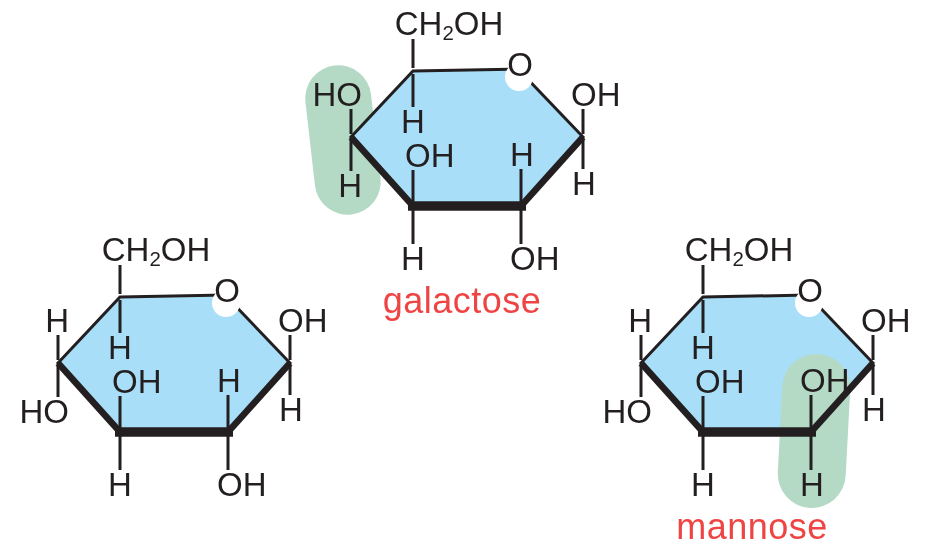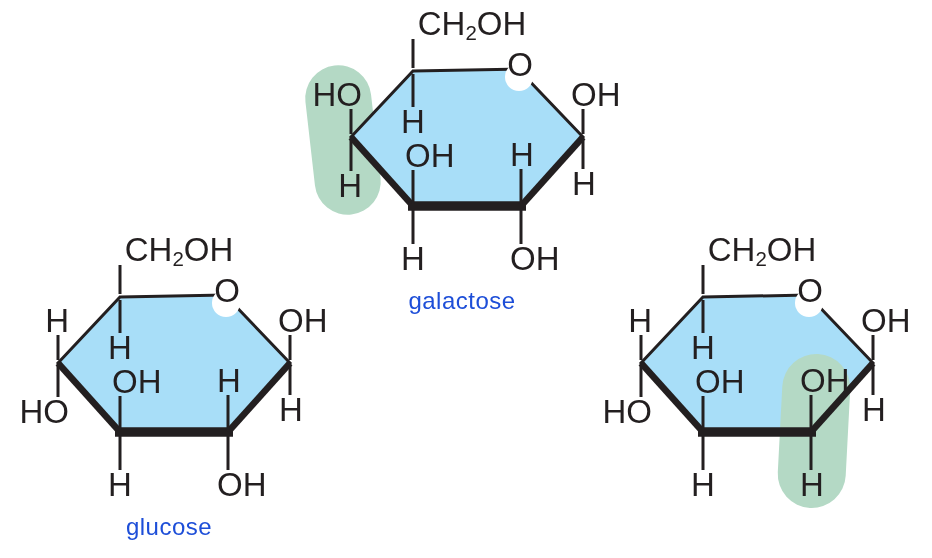--- a/index.html
+++ b/index.html
@@ -8,32 +8,32 @@
   .molecule{position:absolute;width:400px;height:336px;}
   #mol-galactose{left:283px;top:6px;}
   #mol-glucose{left:-10px;top:232px;}
   #mol-mannose{left:573px;top:232px;}
   .molecule svg{position:absolute;left:0;top:0;}
   .atom{position:absolute;font-size:33px;color:#231f20;white-space:nowrap;line-height:1;}
   .anc-c{transform:translate(-50%,-50%);}
   .anc-r{transform:translate(-100%,-50%);text-align:right;}
   .anc-l{transform:translate(0,-50%);}
   .sub2{font-size:0.62em;vertical-align:-0.22em;}
-  .lb-ch2oh{left:189px;top:19px;}
+  .lb-ch2oh{left:166px;top:19px;}
   .lb-ring-o{left:237px;top:58px;}
   .lb-left-up{left:79px;top:88px;}
   .lb-left-down{left:79px;top:179px;}
   .lb-inner-top{left:130px;top:115px;}
   .lb-inner-left{left:122px;top:149px;}
   .lb-inner-right{left:227px;top:148px;}
   .lb-right-up{left:288px;top:88px;}
   .lb-right-down{left:289px;top:177px;}
   .lb-bottom-left{left:130px;top:252px;}
   .lb-bottom-right{left:227px;top:252px;}
-  .lb-name{left:179px;top:295px;font-size:24px;color:#1d4ed8;letter-spacing:0.5px;}
+  .lb-name{left:179px;top:295px;font-size:36px;color:#ef4444;letter-spacing:0.5px;}
 </style>
 </head>
 <body>
 
 <div class="stage">
 
   <div class="molecule" id="mol-galactose">
     <svg width="400" height="336" viewBox="0 0 400 336">
       <rect x="27" y="59" width="66" height="150" rx="33" fill="#b4d9c5" transform="rotate(-6.5 60 134)"></rect>
       <polygon points="130,65 235,63 300,131 238,200 130,200 68,131" fill="#a8def8" stroke="none"></polygon>
@@ -98,21 +98,20 @@
     <span class="atom anc-c lb-ring-o">O</span>
     <span class="atom anc-r lb-left-up">H</span>
     <span class="atom anc-r lb-left-down">HO</span>
     <span class="atom anc-c lb-inner-top">H</span>
     <span class="atom anc-l lb-inner-left">OH</span>
     <span class="atom anc-l lb-inner-right">H</span>
     <span class="atom anc-l lb-right-up">OH</span>
     <span class="atom anc-l lb-right-down">H</span>
     <span class="atom anc-c lb-bottom-left">H</span>
     <span class="atom anc-l lb-bottom-right">OH</span>
-    <span class="atom anc-c lb-name">glucose</span>
   </div>
 
   <div class="molecule" id="mol-mannose">
     <svg width="400" height="336" viewBox="0 0 400 336">
       <polygon points="130,65 235,63 300,131 238,200 130,200 68,131" fill="#a8def8" stroke="none"></polygon>
       <rect x="207" y="122" width="68" height="154" rx="34" fill="#b4d9c5" transform="rotate(3 241 199)"></rect>
       <polygon points="130,65 235,63 300,131 238,200 130,200 68,131" fill="none" stroke="#231f20" stroke-width="3"></polygon>
       <g stroke="#231f20">
         <path d="M68,131 L130,200" stroke-width="6.5"></path>
         <path d="M125,200 L243,200" stroke-width="9.5"></path>
@@ -136,15 +135,16 @@
     <span class="atom anc-c lb-ring-o">O</span>
     <span class="atom anc-r lb-left-up">H</span>
     <span class="atom anc-r lb-left-down">HO</span>
     <span class="atom anc-c lb-inner-top">H</span>
     <span class="atom anc-l lb-inner-left">OH</span>
     <span class="atom anc-l lb-inner-right">OH</span>
     <span class="atom anc-l lb-right-up">OH</span>
     <span class="atom anc-l lb-right-down">H</span>
     <span class="atom anc-c lb-bottom-left">H</span>
     <span class="atom anc-l lb-bottom-right">H</span>
+    <span class="atom anc-c lb-name">mannose</span>
   </div>
 
 </div>
 
 </body></html>

